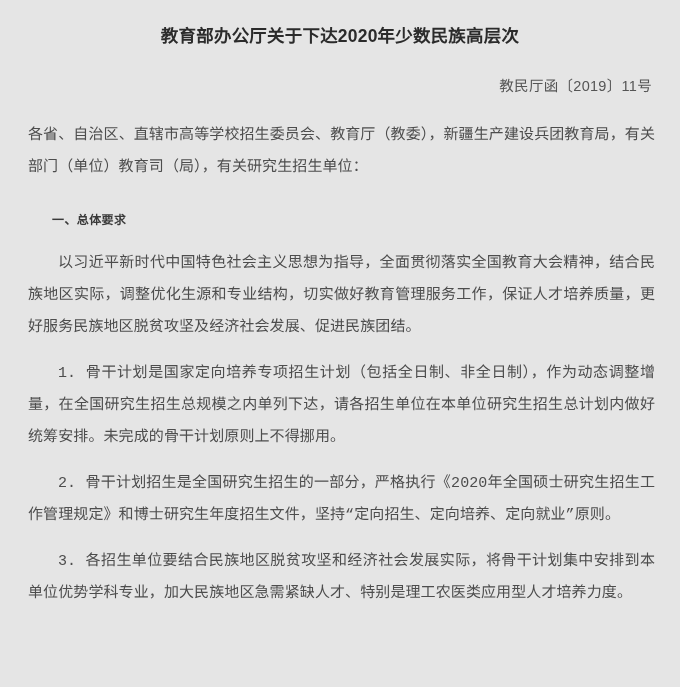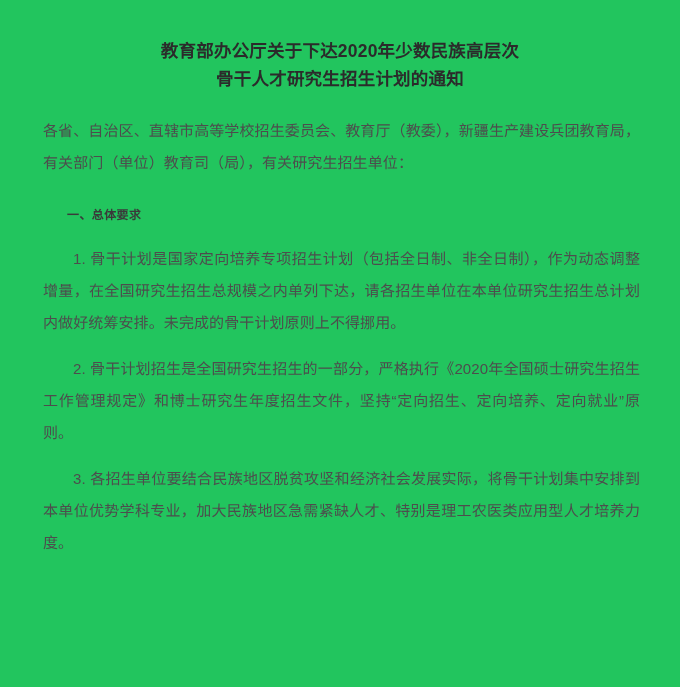--- a/index.html
+++ b/index.html
@@ -13,23 +13,23 @@
     height: 687px;
     overflow: hidden;
     font-family: "Liberation Sans", "DejaVu Sans", sans-serif;
     -webkit-font-smoothing: antialiased;
   }
 
   .page {
     position: relative;
     width: 680px;
     height: 687px;
-    background: #22c55e;
+    background: #e5e5e5;
     box-sizing: border-box;
-    padding: 15px;
+    padding: 0;
   }
 
   
   .doc-title {
     margin: 0;
     padding: 22px 70px 0 70px;
     text-align: center;
     font-size: 17.5px;
     line-height: 28px;
     font-weight: bold;
@@ -58,20 +58,21 @@
   }
 
   p.para {
     margin: 0 0 14px 0;
     font-size: 15px;
     line-height: 32px;
     color: #4d4d4d;
     text-align: justify;
     text-justify: inter-ideograph;
     letter-spacing: 0.1px;
+    font-family: Liberation Mono, monospace;
   }
 
   p.addressee {
     margin-bottom: 20px;
     text-indent: 0;
   }
 
   p.indent {
     text-indent: 2em;
   }
@@ -90,31 +91,32 @@
     text-indent: 2em;
   }
 </style>
 </head>
 <body>
 
 <div class="page">
 
   <h1 class="doc-title">
     <span class="title-line">教育部办公厅关于下达2020年少数民族高层次</span>
-    <span class="title-line">骨干人才研究生招生计划的通知</span>
   </h1>
 
+  <p class="doc-number">教民厅函〔2019〕11号</p>
 
   <div class="doc-body">
 
     <p class="para addressee">各省、自治区、直辖市高等学校招生委员会、教育厅（教委），新疆生产建设兵团教育局，有关部门（单位）教育司（局），有关研究生招生单位：</p>
 
 
     <h2 class="section-heading">一、总体要求</h2>
 
+    <p class="para indent">以习近平新时代中国特色社会主义思想为指导，全面贯彻落实全国教育大会精神，结合民族地区实际，调整优化生源和专业结构，切实做好教育管理服务工作，保证人才培养质量，更好服务民族地区脱贫攻坚及经济社会发展、促进民族团结。</p>
 
     <p class="para numbered">1. 骨干计划是国家定向培养专项招生计划（包括全日制、非全日制），作为动态调整增量，在全国研究生招生总规模之内单列下达，请各招生单位在本单位研究生招生总计划内做好统筹安排。未完成的骨干计划原则上不得挪用。</p>
 
     <p class="para numbered">2. 骨干计划招生是全国研究生招生的一部分，严格执行《2020年全国硕士研究生招生工作管理规定》和博士研究生年度招生文件，坚持“定向招生、定向培养、定向就业”原则。</p>
 
     <p class="para numbered">3. 各招生单位要结合民族地区脱贫攻坚和经济社会发展实际，将骨干计划集中安排到本单位优势学科专业，加大民族地区急需紧缺人才、特别是理工农医类应用型人才培养力度。</p>
 
   </div>
 
 </div>

